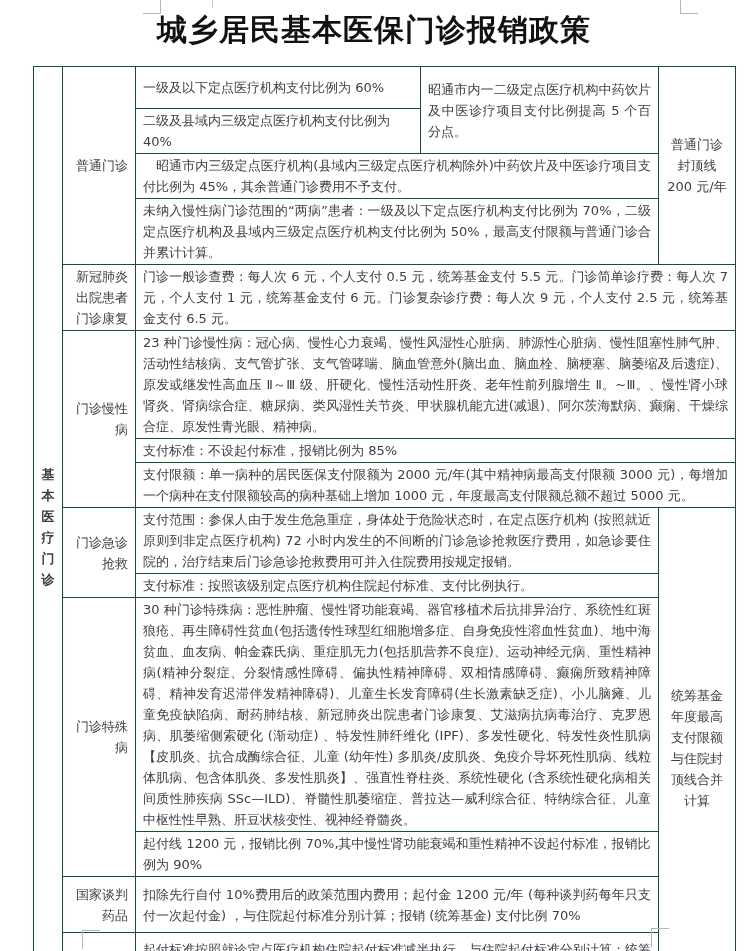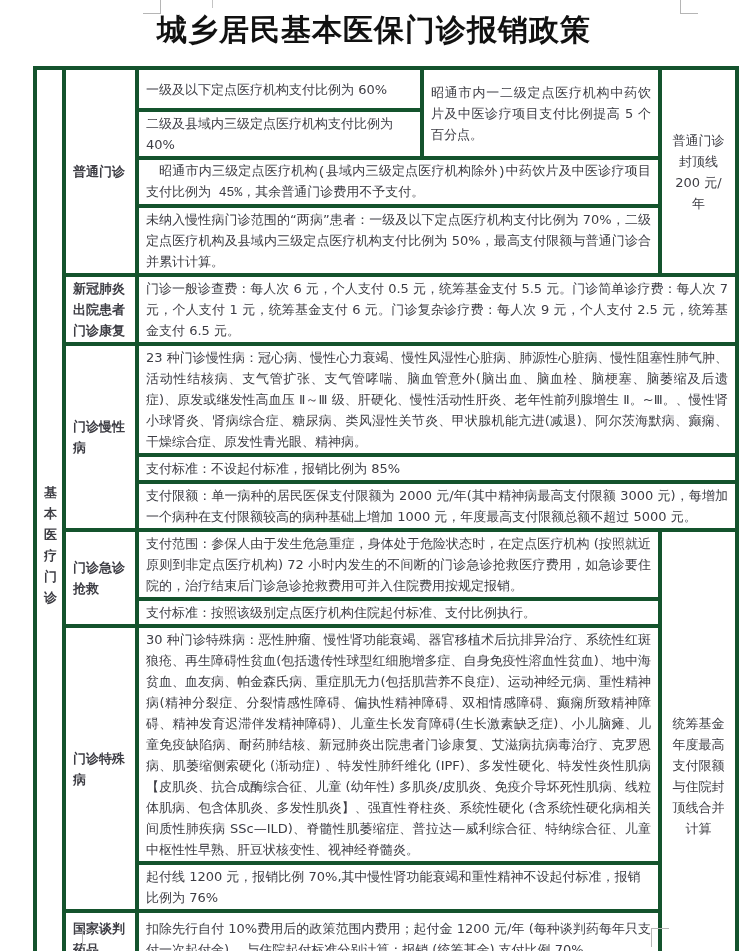--- a/index.html
+++ b/index.html
@@ -11,37 +11,37 @@
   .page-title{
     margin:10px 0 0 0;text-align:center;
     font-family:"DejaVu Serif","Liberation Serif",serif;
     font-size:30px;font-weight:700;color:#111;letter-spacing:1px;
   }
   table.policy{
     border-collapse:collapse;table-layout:fixed;
     width:702px;margin:15px 0 0 33px;background:#fff;
   }
   table.policy td{
-    border:4px solid #14532d;
+    border:1px solid #14532d;
     font-size:13px;line-height:21px;
     padding:1px 7px;vertical-align:middle;
     overflow:hidden;word-break:break-word;
   }
   td.side{
     text-align:center;font-weight:700;font-size:14px;line-height:26px;padding:0 2px;
   }
   td.cat{
-    text-align:left;padding:0 5px;font-weight:bold;
+    text-align:right;padding:0 5px;
   }
   td.cap{
     text-align:center;font-size:15px;line-height:22px;padding:0 10px;
   }
   td.content{text-align:justify;margin-top:42px;}
   td.oneline{text-align:left;}
-  td.ind{text-indent:13px;font-family:Liberation Mono, monospace;}
+  td.ind{text-indent:13px;}
   .crop{position:absolute;}
   #mk-tl{left:143px;top:0;width:17px;height:13px;border-right:1px solid #b5b5b5;border-bottom:1px solid #b5b5b5;}
   #mk-tl2{left:199px;top:0;width:13px;height:8px;border-right:1px solid #c4c4c4;}
   #mk-tr{left:680px;top:0;width:17px;height:13px;border-left:1px solid #b5b5b5;border-bottom:1px solid #b5b5b5;}
   #mk-bl{left:82px;top:930px;width:17px;height:18px;border-left:1px solid #b5b5b5;border-top:1px solid #b5b5b5;}
   #mk-br{left:651px;top:928px;width:17px;height:18px;border-left:1px solid #b5b5b5;border-top:1px solid #b5b5b5;}
 </style>
 </head>
 <body>
 
@@ -103,21 +103,21 @@
   </tr>
   <tr style="height:23px">
     <td class="oneline" colspan="2">支付标准：按照该级别定点医疗机构住院起付标准、支付比例执行。</td>
   </tr>
 
   <tr style="height:210px">
     <td class="cat" rowspan="2">门诊特殊病</td>
     <td class="content" colspan="2">30 种门诊特殊病：恶性肿瘤、慢性肾功能衰竭、器官移植术后抗排异治疗、系统性红斑狼疮、再生障碍性贫血(包括遗传性球型红细胞增多症、自身免疫性溶血性贫血)、地中海贫血、血友病、帕金森氏病、重症肌无力(包括肌营养不良症)、运动神经元病、重性精神病(精神分裂症、分裂情感性障碍、偏执性精神障碍、双相情感障碍、癫痫所致精神障碍、精神发育迟滞伴发精神障碍)、儿童生长发育障碍(生长激素缺乏症)、小儿脑瘫、儿童免疫缺陷病、耐药肺结核、新冠肺炎出院患者门诊康复、艾滋病抗病毒治疗、克罗恩病、肌萎缩侧索硬化 (渐动症) 、特发性肺纤维化 (IPF)、多发性硬化、特发性炎性肌病【皮肌炎、抗合成酶综合征、儿童 (幼年性) 多肌炎/皮肌炎、免疫介导坏死性肌病、线粒体肌病、包含体肌炎、多发性肌炎】、强直性脊柱炎、系统性硬化 (含系统性硬化病相关间质性肺疾病 SSc—ILD)、脊髓性肌萎缩症、普拉达—威利综合征、特纳综合征、儿童中枢性性早熟、肝豆状核变性、视神经脊髓炎。</td>
   </tr>
   <tr style="height:30px">
-    <td class="oneline" colspan="2">起付线 1200 元，报销比例 70%,其中慢性肾功能衰竭和重性精神不设起付标准，报销比例为 76%</td>
+    <td class="oneline" colspan="2">起付线 1200 元，报销比例 70%,其中慢性肾功能衰竭和重性精神不设起付标准，报销比例为 90%</td>
   </tr>
 
   <tr style="height:56px">
     <td class="cat">国家谈判药品</td>
     <td class="content" colspan="2">扣除先行自付 10%费用后的政策范围内费用；起付金 1200 元/年 (每种谈判药每年只支付一次起付金) ，与住院起付标准分别计算；报销 (统筹基金) 支付比例 70%</td>
   </tr>
 
   <tr style="height:55px">
     <td class="cat">日间手术</td>
     <td class="content" colspan="2">起付标准按照就诊定点医疗机构住院起付标准减半执行，与住院起付标准分别计算；统筹基金支付比例按照就诊定点医疗机构住院支付比例执行。</td>

